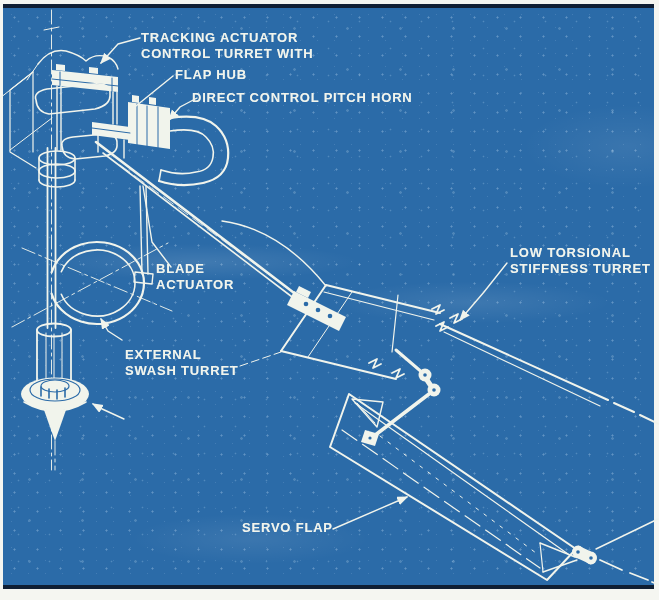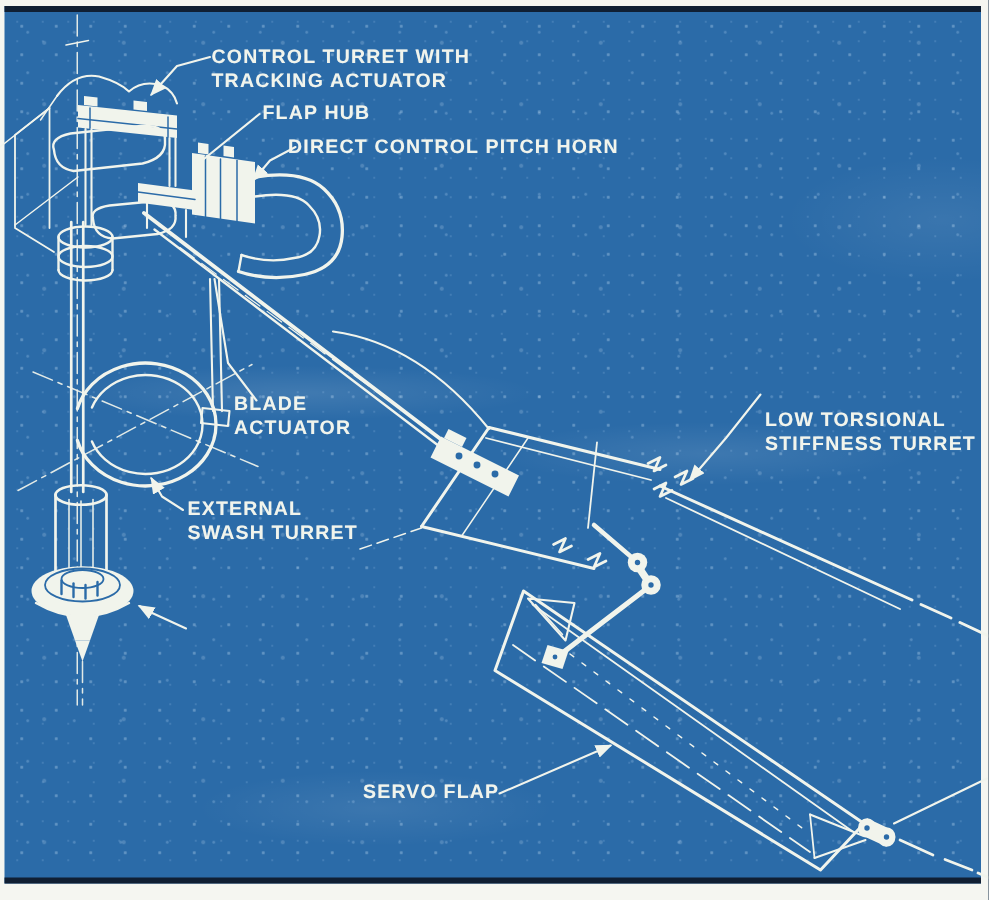--- a/index.html
+++ b/index.html
@@ -231,44 +231,44 @@
       <path d="M197,98 L180,107 L169,120" marker-end="url(#arr)"></path>
       <path d="M171,267 L152,242 L143,186"></path>
       <path d="M122,340 L108,331 L101,319" marker-end="url(#arr)"></path>
       <path d="M124,419 L100,408 L93,404" marker-end="url(#arr)"></path>
       <path d="M507,263 L484,292 L460,320" marker-end="url(#arr)"></path>
       <path d="M333,529 L407,497" marker-end="url(#arr)"></path>
     </g>
   </svg>
 
   <div class="lbl" style="left:141px;top:30px">
+    <span>TRACKING ACTUATOR</span>
     <span>CONTROL TURRET WITH</span>
-    <span>TRACKING ACTUATOR</span>
   </div>
 
   <div class="lbl" style="left:175px;top:67px">
     <span>FLAP HUB</span>
   </div>
 
   <div class="lbl" style="left:192px;top:90px">
     <span>DIRECT CONTROL PITCH HORN</span>
   </div>
 
   <div class="lbl" style="left:156px;top:261px">
     <span>BLADE</span>
     <span>ACTUATOR</span>
   </div>
 
-  <div class="lbl" style="left:125px;top:331px">
+  <div class="lbl" style="left:125px;top:347px">
     <span>EXTERNAL</span>
     <span>SWASH TURRET</span>
   </div>
 
 
-  <div class="lbl" style="left:510px;top:272px">
+  <div class="lbl" style="left:510px;top:245px">
     <span>LOW TORSIONAL</span>
     <span>STIFFNESS TURRET</span>
   </div>
 
   <div class="lbl" style="left:242px;top:520px">
     <span>SERVO FLAP</span>
   </div>
 </div>
 
 </body></html>

